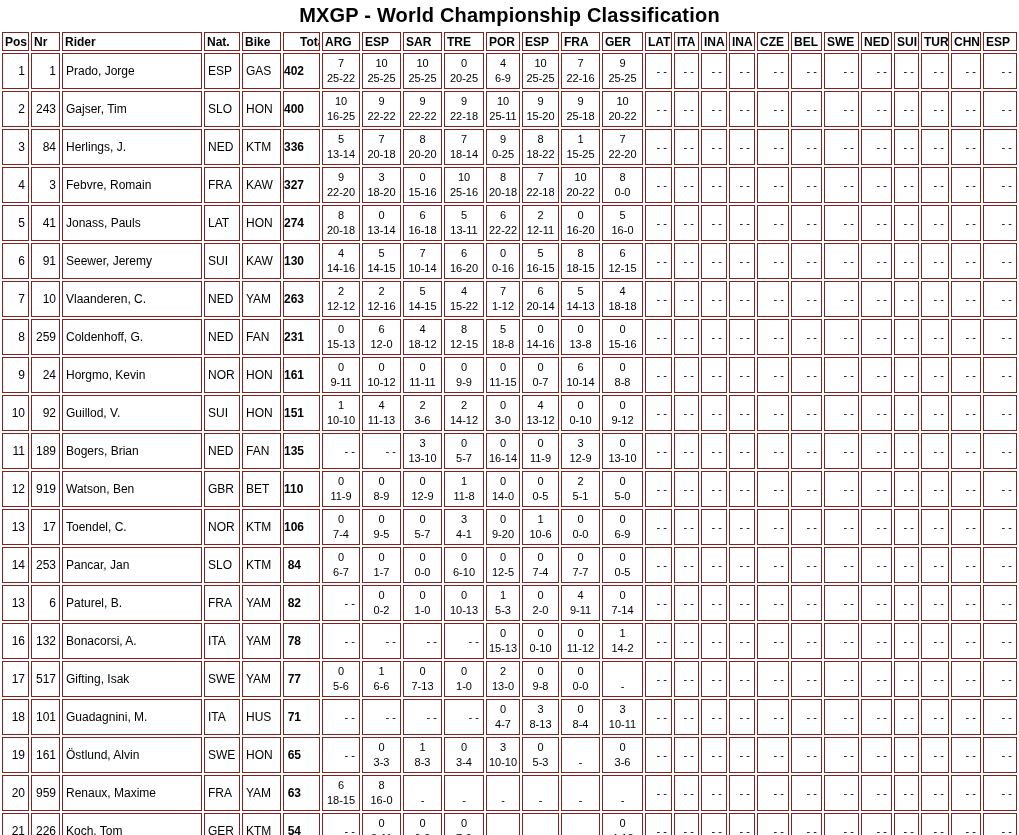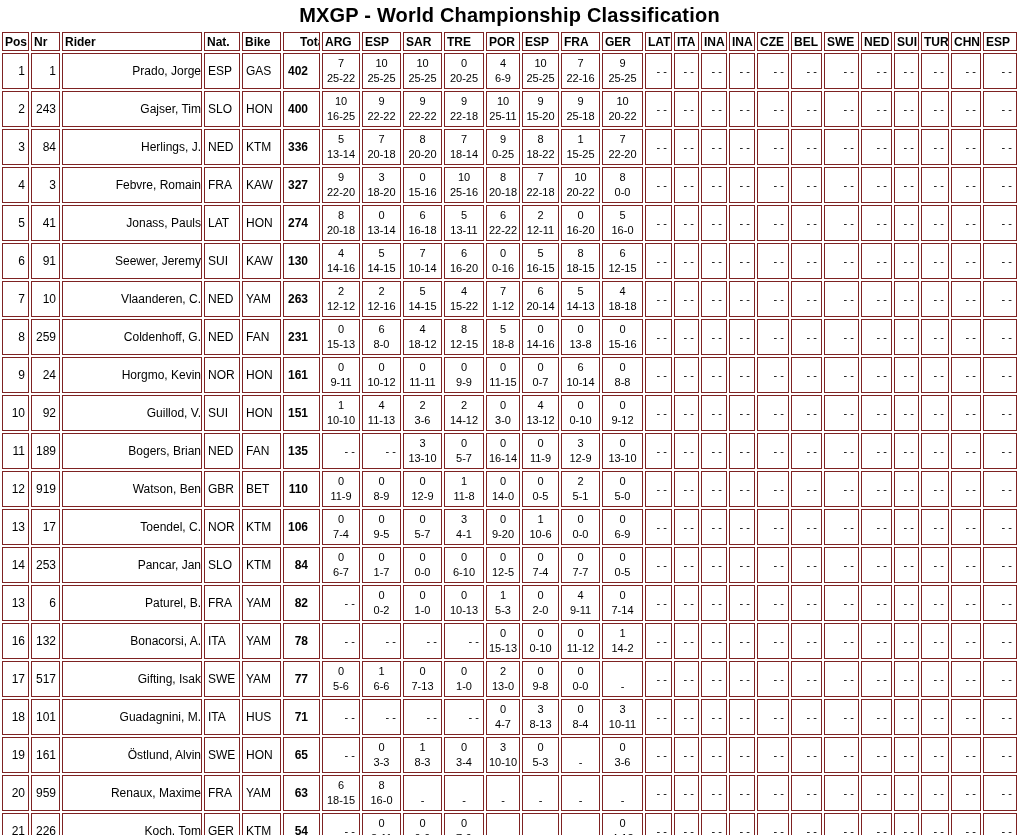--- a/index.html
+++ b/index.html
@@ -17,23 +17,23 @@
     table-layout: fixed; width: 1019px; margin-left: 0;
   }
   th, td {
     border: 1px solid var(--tborder);
     padding: 0; font-size: 12px; overflow: hidden; white-space: nowrap;
   }
   th { height: 17px; font-weight: bold; text-align: left; padding-left: 2px; }
   th.h-total { font-weight: bold; text-align: right; padding-right: 3px; padding-left: 16px; }
   td { height: 34px; vertical-align: middle; }
   td.c-pos, td.c-nr { text-align: right; padding-right: 3px; }
-  td.c-rider { text-align: right; padding-left: 3px; }
+  td.c-rider { text-align: left; padding-left: 3px; }
   td.c-nat, td.c-bike { text-align: left; padding-left: 3px; }
-  td.c-total { text-align: right; padding-right: 11px; font-weight: bold; }
+  td.c-total { text-align: right; padding-right: 18px; font-weight: bold; }
   td.c-race { text-align: center; font-size: 11px; }
   td.c-race .rp, td.c-race .rm { line-height: 15px; height: 15px; }
   td.c-nodata { text-align: right; padding-right: 4px; font-size: 11px; line-height: 34px; }
 </style>
 </head>
 <body>
 
 <div class="title">MXGP - World Championship Classification</div>
 
 <table class="classification">
@@ -466,21 +466,21 @@
         <td class="c-rider">Coldenhoff, G.</td>
         <td class="c-nat">NED</td>
         <td class="c-bike">FAN</td>
         <td class="c-total">231</td>
         <td class="c-race">
           <div class="rp">0</div>
           <div class="rm">15-13</div>
         </td>
         <td class="c-race">
           <div class="rp">6</div>
-          <div class="rm">8-0</div>
+          <div class="rm">12-0</div>
         </td>
         <td class="c-race">
           <div class="rp">4</div>
           <div class="rm">18-12</div>
         </td>
         <td class="c-race">
           <div class="rp">8</div>
           <div class="rm">12-15</div>
         </td>
         <td class="c-race">

